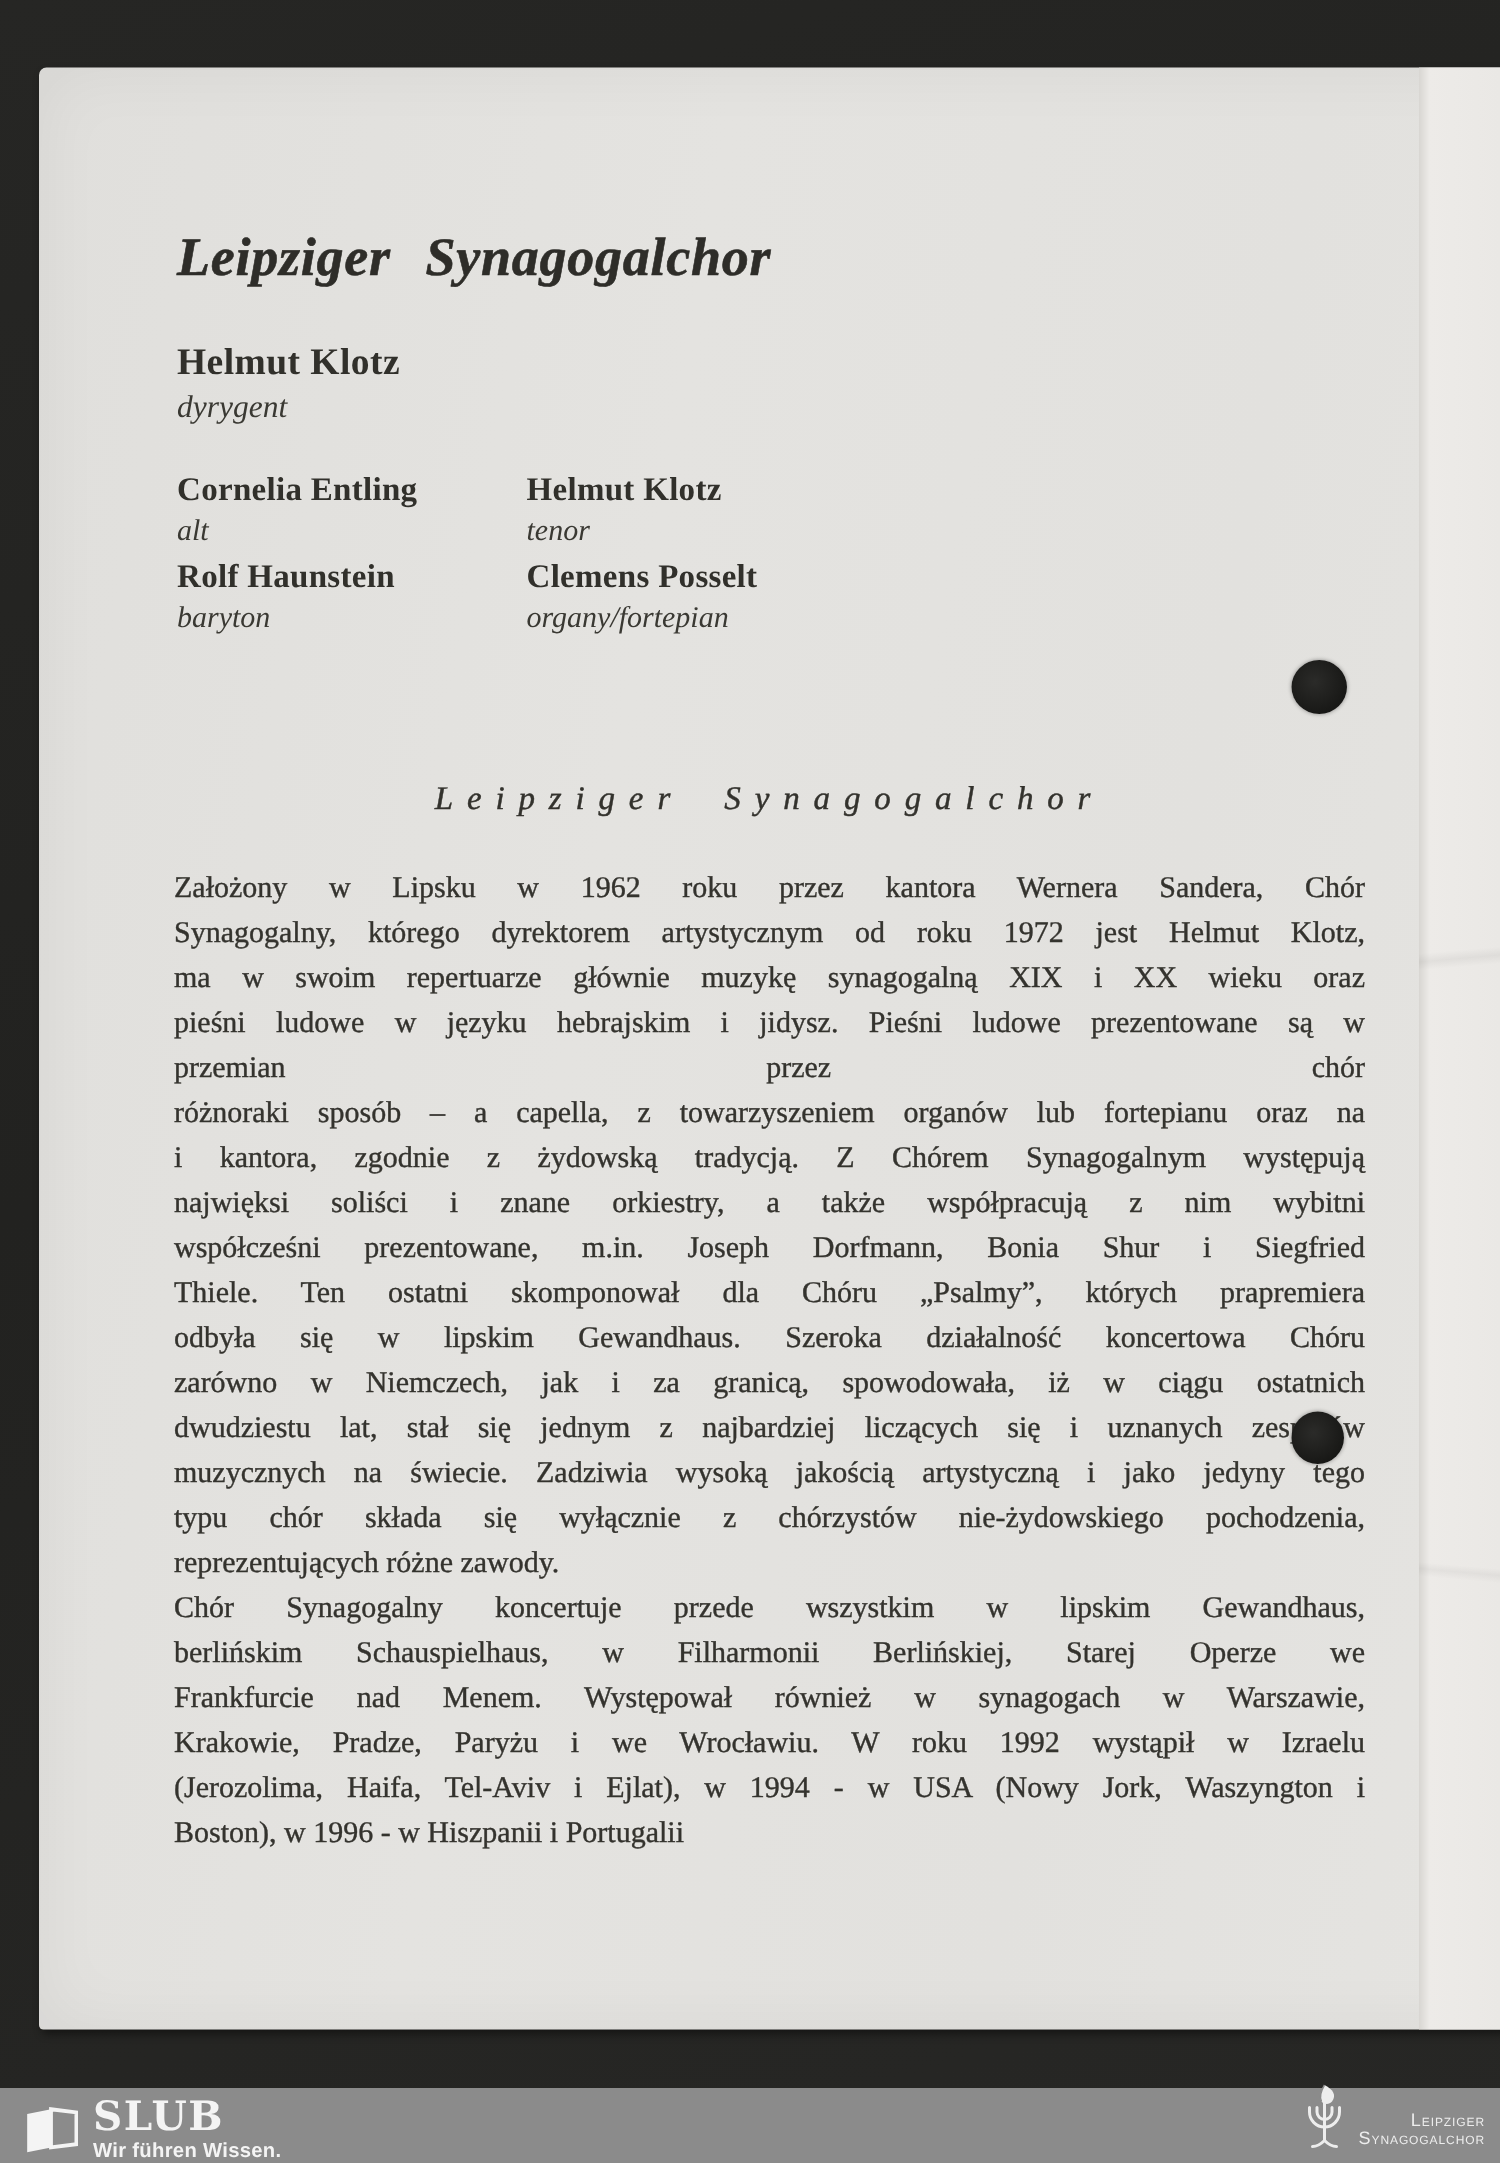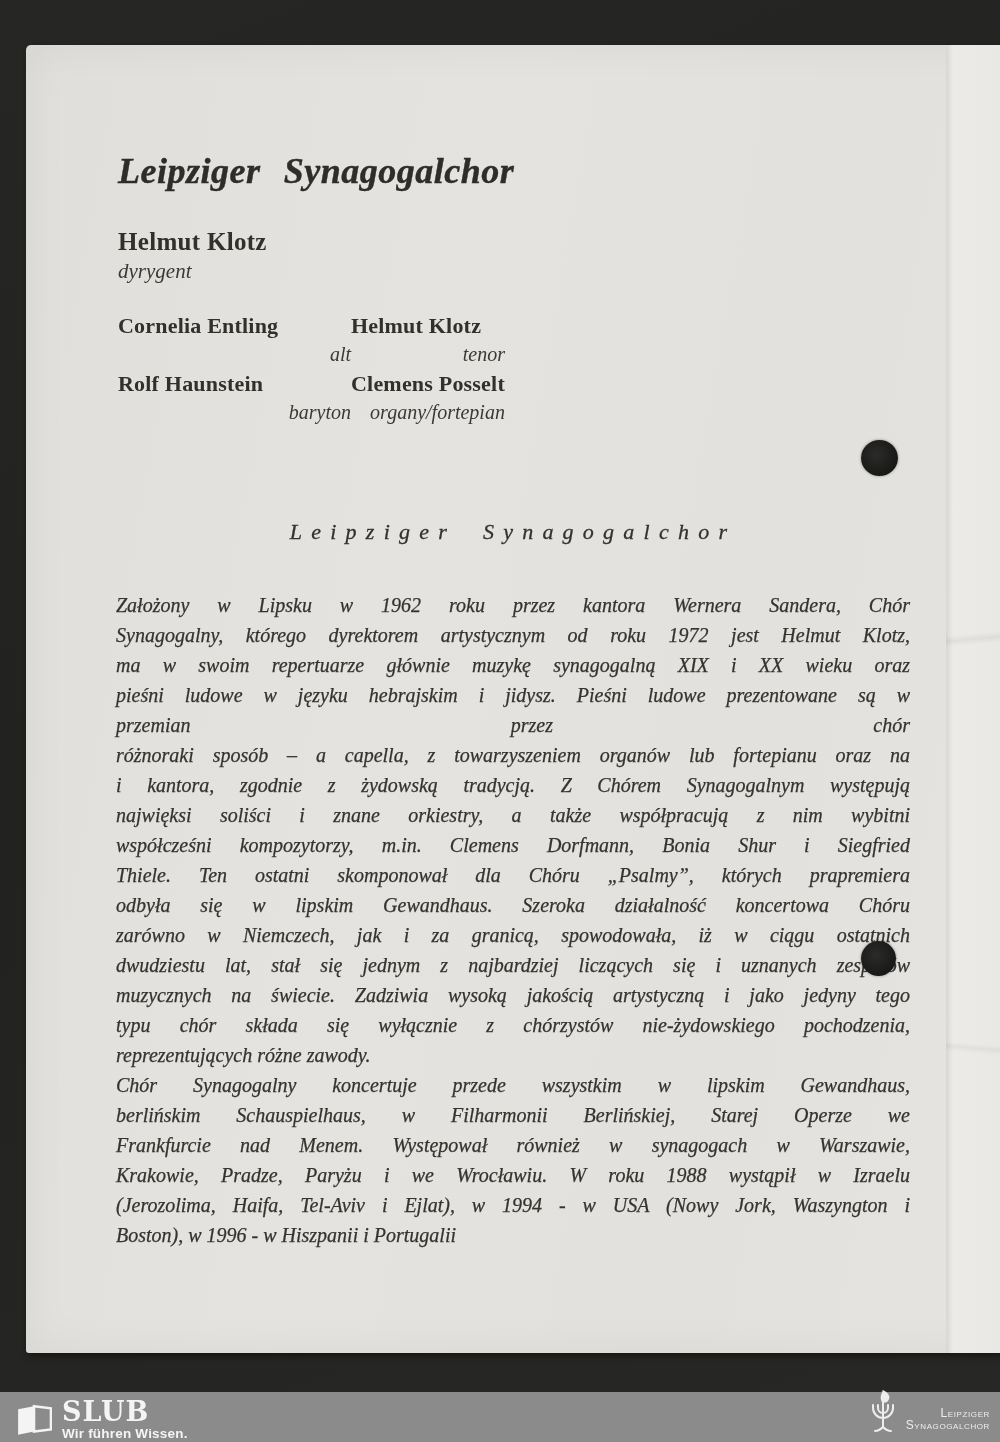--- a/index.html
+++ b/index.html
@@ -42,30 +42,30 @@
     word-spacing:0.38em;letter-spacing:0.5px;
   }
   .conductor{position:absolute;left:92px;top:183px;}
   .conductor .name{font-size:25px;font-weight:bold;letter-spacing:0.3px;color:#31302b;}
   .conductor .role{font-size:21px;font-style:italic;margin-top:3px;color:#3a3933;font-family:Liberation Serif, serif;}
   .performers{
     position:absolute;left:92px;top:266px;
     display:grid;grid-template-columns:233px auto;grid-row-gap:0;
   }
   .performer .name{font-size:22px;font-weight:bold;letter-spacing:0.2px;line-height:29px;color:#31302b;}
-  .performer .role{font-size:20px;font-style:italic;line-height:29px;color:#3a3933;text-align:right;}
+  .performer .role{font-size:20px;font-style:italic;line-height:29px;color:#3a3933;}
   .section-heading{
     position:absolute;left:90px;top:474px;width:794px;
     text-align:center;font-size:22px;font-style:italic;
     letter-spacing:0.42em;word-spacing:0.55em;color:#33322d;
     -webkit-text-stroke:0.3px #33322d;
   }
   .body-text{
     position:absolute;left:90px;top:532px;width:794px;
-    font-size:20px;font-style:italic;color:#34332e;margin-top:13px;
+    font-size:20px;color:#34332e;
     -webkit-text-stroke:0.25px #34332e;
   }
   .body-text .line{
     line-height:30px;height:30px;overflow:visible;
     text-align:justify;text-align-last:justify;white-space:nowrap;
   }
   .body-text .para .line:last-child{text-align-last:left;}
   
   .hole{
     position:absolute;border-radius:50%;
@@ -141,35 +141,35 @@
       <div class="para">
 
       <div class="line">Założony w Lipsku w 1962 roku przez kantora Wernera Sandera, Chór</div>
           <div class="line">Synagogalny, którego dyrektorem artystycznym od roku 1972 jest Helmut Klotz,</div>
           <div class="line">ma w swoim repertuarze głównie muzykę synagogalną XIX i XX wieku oraz</div>
           <div class="line">pieśni ludowe w języku hebrajskim i jidysz. Pieśni ludowe prezentowane są w</div>
           <div class="line">przemian przez chór</div>
           <div class="line">różnoraki sposób – a capella, z towarzyszeniem organów lub fortepianu oraz na</div>
           <div class="line">i kantora, zgodnie z żydowską tradycją. Z Chórem Synagogalnym występują</div>
           <div class="line">najwięksi soliści i znane orkiestry, a także współpracują z nim wybitni</div>
-          <div class="line">współcześni kompozytorzy, m.in. Clemens Dorfmann, Bonia Shur i Siegfried</div>
+          <div class="line">współcześni prezentowane, m.in. Joseph Dorfmann, Bonia Shur i Siegfried</div>
           <div class="line">Thiele. Ten ostatni skomponował dla Chóru „Psalmy”, których prapremiera</div>
           <div class="line">odbyła się w lipskim Gewandhaus. Szeroka działalność koncertowa Chóru</div>
           <div class="line">zarówno w Niemczech, jak i za granicą, spowodowała, iż w ciągu ostatnich</div>
           <div class="line">dwudziestu lat, stał się jednym z najbardziej liczących się i uznanych zespołów</div>
           <div class="line">muzycznych na świecie. Zadziwia wysoką jakością artystyczną i jako jedyny tego</div>
           <div class="line">typu chór składa się wyłącznie z chórzystów nie-żydowskiego pochodzenia,</div>
           <div class="line">reprezentujących różne zawody.</div>
         </div>
       <div class="para">
 
       <div class="line">Chór Synagogalny koncertuje przede wszystkim w lipskim Gewandhaus,</div>
           <div class="line">berlińskim Schauspielhaus, w Filharmonii Berlińskiej, Starej Operze we</div>
           <div class="line">Frankfurcie nad Menem. Występował również w synagogach w Warszawie,</div>
-          <div class="line">Krakowie, Pradze, Paryżu i we Wrocławiu. W roku 1988 wystąpił w Izraelu</div>
+          <div class="line">Krakowie, Pradze, Paryżu i we Wrocławiu. W roku 1992 wystąpił w Izraelu</div>
           <div class="line">(Jerozolima, Haifa, Tel-Aviv i Ejlat), w 1994 - w USA (Nowy Jork, Waszyngton i</div>
           <div class="line">Boston), w 1996 - w Hiszpanii i Portugalii</div>
         </div>
     </div>
 
     <div class="hole top"></div>
     <div class="hole bottom"></div>
   </div>
 
   <div class="footer-bar">

